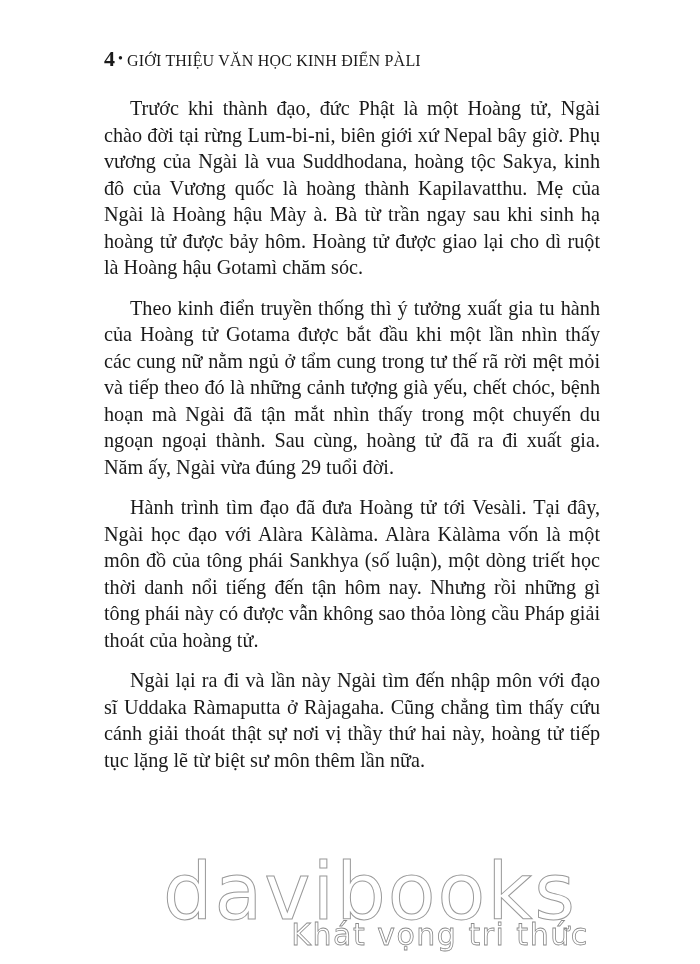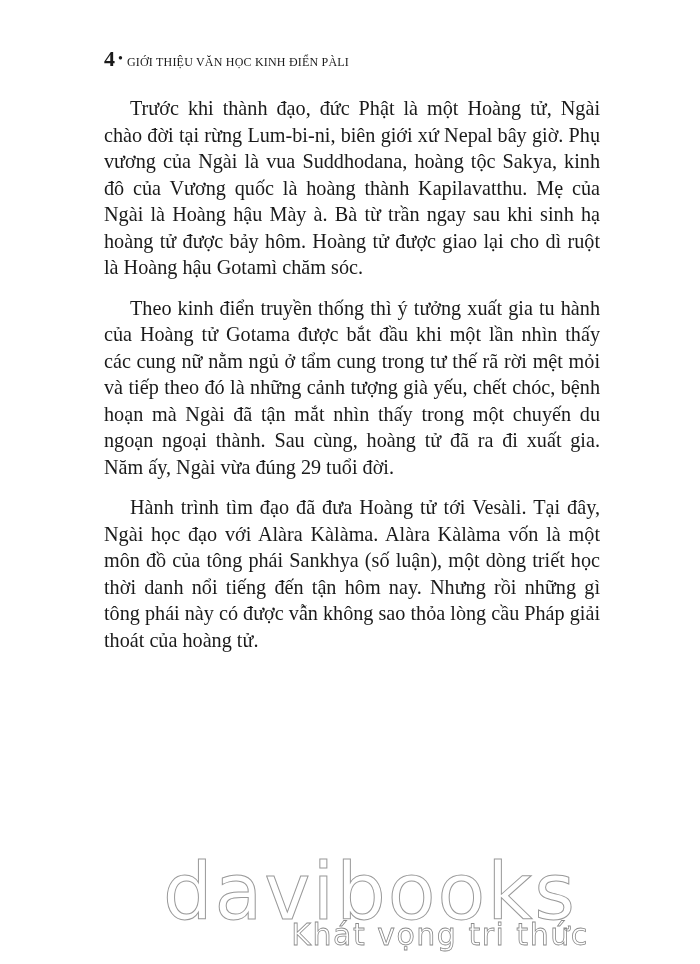--- a/index.html
+++ b/index.html
@@ -6,21 +6,21 @@
   body {
     width: 700px; height: 964px; background: #ffffff; position: relative; overflow: hidden;
     font-family: "Liberation Serif", "DejaVu Serif", serif; color: #1a1a1a;
   }
   .header {
     position: absolute; left: 104px; top: 46px;
     font-family: "Liberation Serif", serif; white-space: nowrap;
   }
   .header .num { font-size: 22px; font-weight: bold; }
   .header .bullet { font-size: 14px; margin: 0 4px 0 3px; position: relative; top: -3px; }
-  .header .title { font-size: 12px; letter-spacing: 0.2px; text-align: center; }
+  .header .title { font-size: 16px; letter-spacing: 0.2px; text-align: center; }
   .body {
     position: absolute; left: 104px; top: 95px; width: 496px;
     font-size: 20.2px; line-height: 26.5px; text-align: justify;
   }
   .body p { margin: 0 0 14px 0; text-indent: 26px; }
   .wm {
     position: absolute; left: 0; width: 700px; text-align: center; pointer-events: none;
     color: transparent; -webkit-text-stroke: 1px #9a9a9a;
   }
   .wm-brand {
@@ -36,16 +36,17 @@
 <body>
 
 <div class="header">
   <span class="num">4</span><span class="bullet">•</span><span class="title">GIỚI THIỆU VĂN HỌC KINH ĐIỂN PÀLI</span>
 </div>
 
 <div class="body">
   <p>Trước khi thành đạo, đức Phật là một Hoàng tử, Ngài chào đời tại rừng Lum-bi-ni, biên giới xứ Nepal bây giờ. Phụ vương của Ngài là vua Suddhodana, hoàng tộc Sakya, kinh đô của Vương quốc là hoàng thành Kapilavatthu. Mẹ của Ngài là Hoàng hậu Mày à. Bà từ trần ngay sau khi sinh hạ hoàng tử được bảy hôm. Hoàng tử được giao lại cho dì ruột là Hoàng hậu Gotamì chăm sóc.</p>
   <p>Theo kinh điển truyền thống thì ý tưởng xuất gia tu hành của Hoàng tử Gotama được bắt đầu khi một lần nhìn thấy các cung nữ nằm ngủ ở tẩm cung trong tư thế rã rời mệt mỏi và tiếp theo đó là những cảnh tượng già yếu, chết chóc, bệnh hoạn mà Ngài đã tận mắt nhìn thấy trong một chuyến du ngoạn ngoại thành. Sau cùng, hoàng tử đã ra đi xuất gia. Năm ấy, Ngài vừa đúng 29 tuổi đời.</p>
   <p>Hành trình tìm đạo đã đưa Hoàng tử tới Vesàli. Tại đây, Ngài học đạo với Alàra Kàlàma. Alàra Kàlàma vốn là một môn đồ của tông phái Sankhya (số luận), một dòng triết học thời danh nổi tiếng đến tận hôm nay. Nhưng rồi những gì tông phái này có được vẫn không sao thỏa lòng cầu Pháp giải thoát của hoàng tử.</p>
+  <p>Ngài lại ra đi và lần này Ngài tìm đến nhập môn với đạo sĩ Uddaka Ràmaputta ở Ràjagaha. Cũng chẳng tìm thấy cứu cánh giải thoát thật sự nơi vị thầy thứ hai này, hoàng tử tiếp tục lặng lẽ từ biệt sư môn thêm lần nữa.</p>
 </div>
 
 <div class="wm wm-brand">davibooks</div>
 <div class="wm wm-slogan">Khát vọng tri thức</div>
 
 </body></html>

